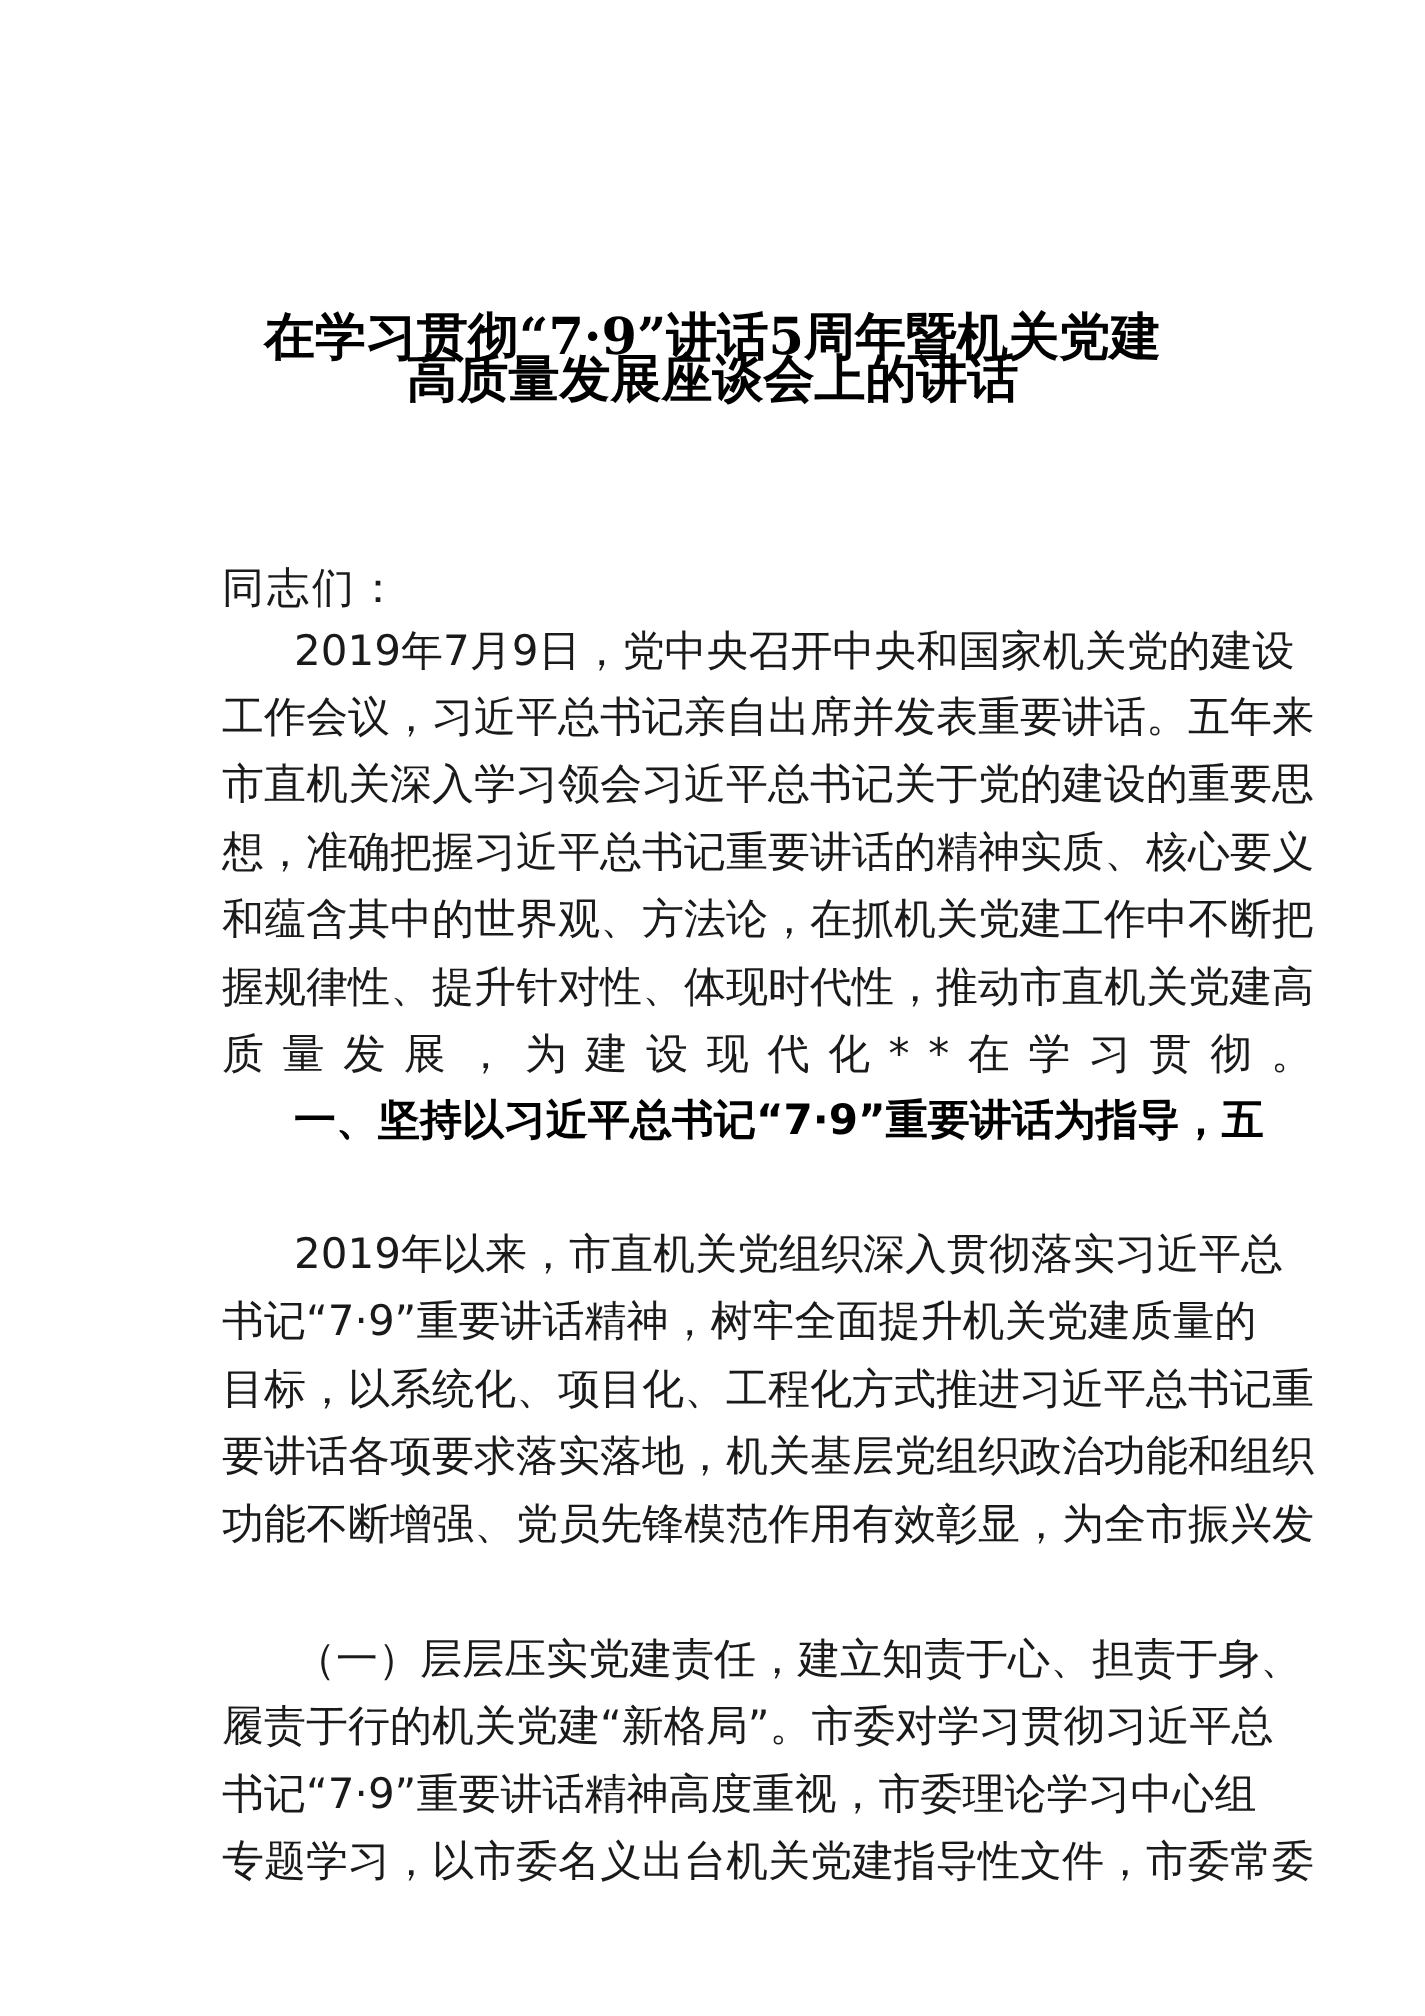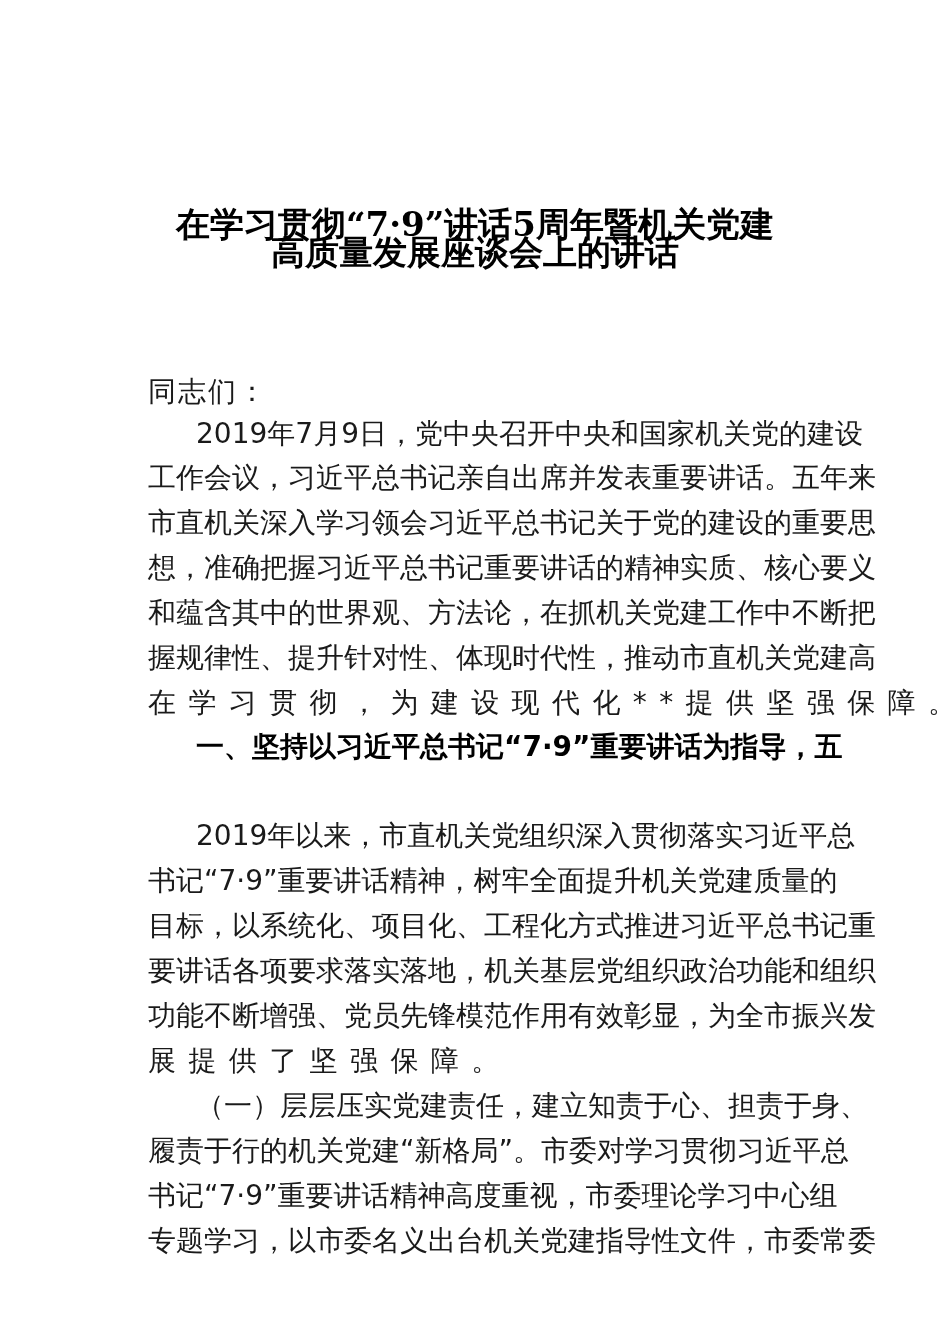--- a/index.html
+++ b/index.html
@@ -191,21 +191,21 @@
       <span>推</span>
       <span>动</span>
       <span>市</span>
       <span>直</span>
       <span>机</span>
       <span>关</span>
       <span>党</span>
       <span>建</span>
       <span>高</span>
     </div>
-  <div class="line last" style="top:641px;">在学习贯彻，为建设现代化**提供坚强保障。</div>
+  <div class="line last" style="top:641px;">质量发展，为建设现代化**在学习贯彻。</div>
 
   <div class="line indent heading" style="top: 685px; display: flex; justify-content: space-between;">
       <span>一</span>
       <span>、</span>
       <span>坚</span>
       <span>持</span>
       <span>以</span>
       <span>习</span>
       <span>近</span>
       <span>平</span>
@@ -361,21 +361,20 @@
       <span>彰</span>
       <span>显</span>
       <span>，</span>
       <span>为</span>
       <span>全</span>
       <span>市</span>
       <span>振</span>
       <span>兴</span>
       <span>发</span>
     </div>
-  <div class="line last" style="top:999px;">展提供了坚强保障。</div>
 
   <div class="line indent sub" style="top: 1044px; display: flex; justify-content: space-between;">
       <span>（</span>
       <span>一</span>
       <span>）</span>
       <span>层</span>
       <span>层</span>
       <span>压</span>
       <span>实</span>
       <span>党</span>

